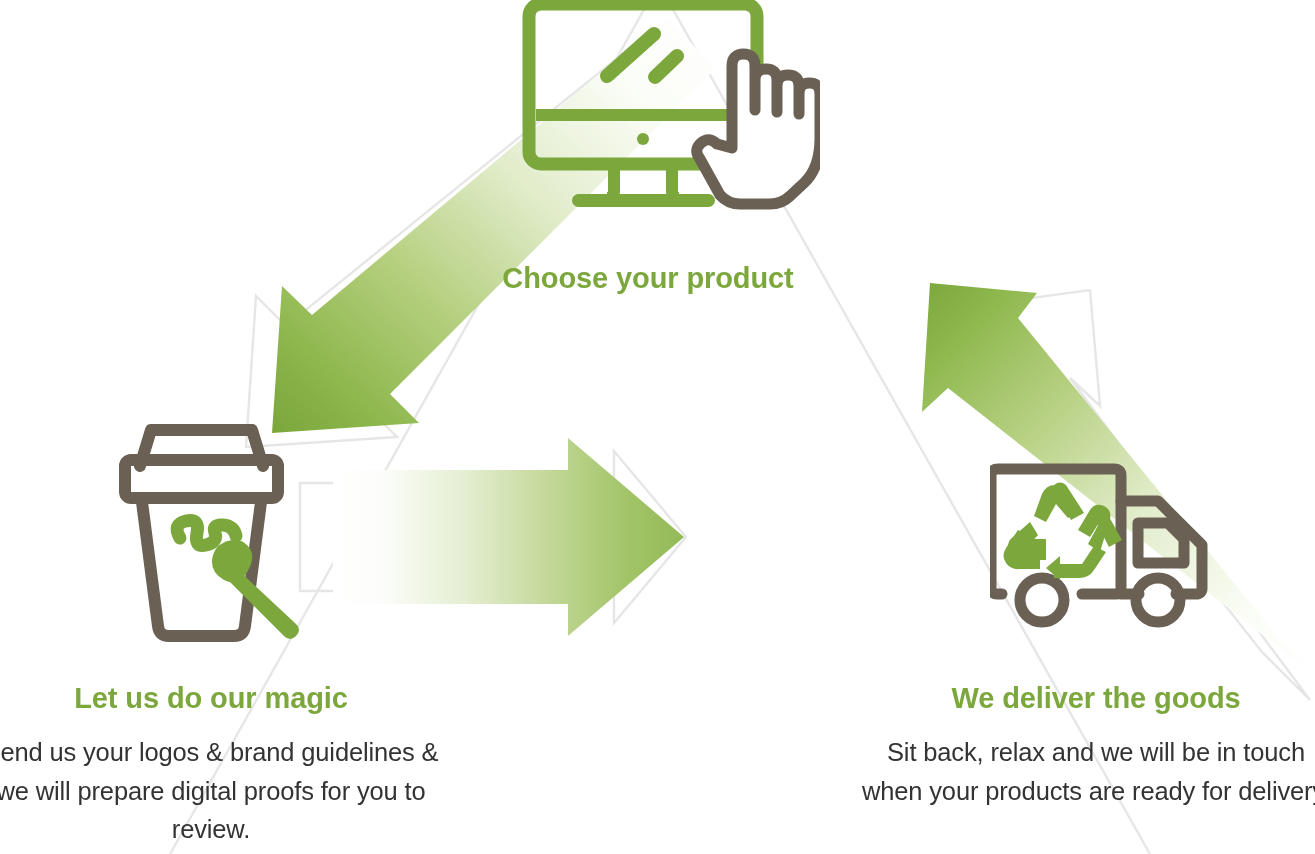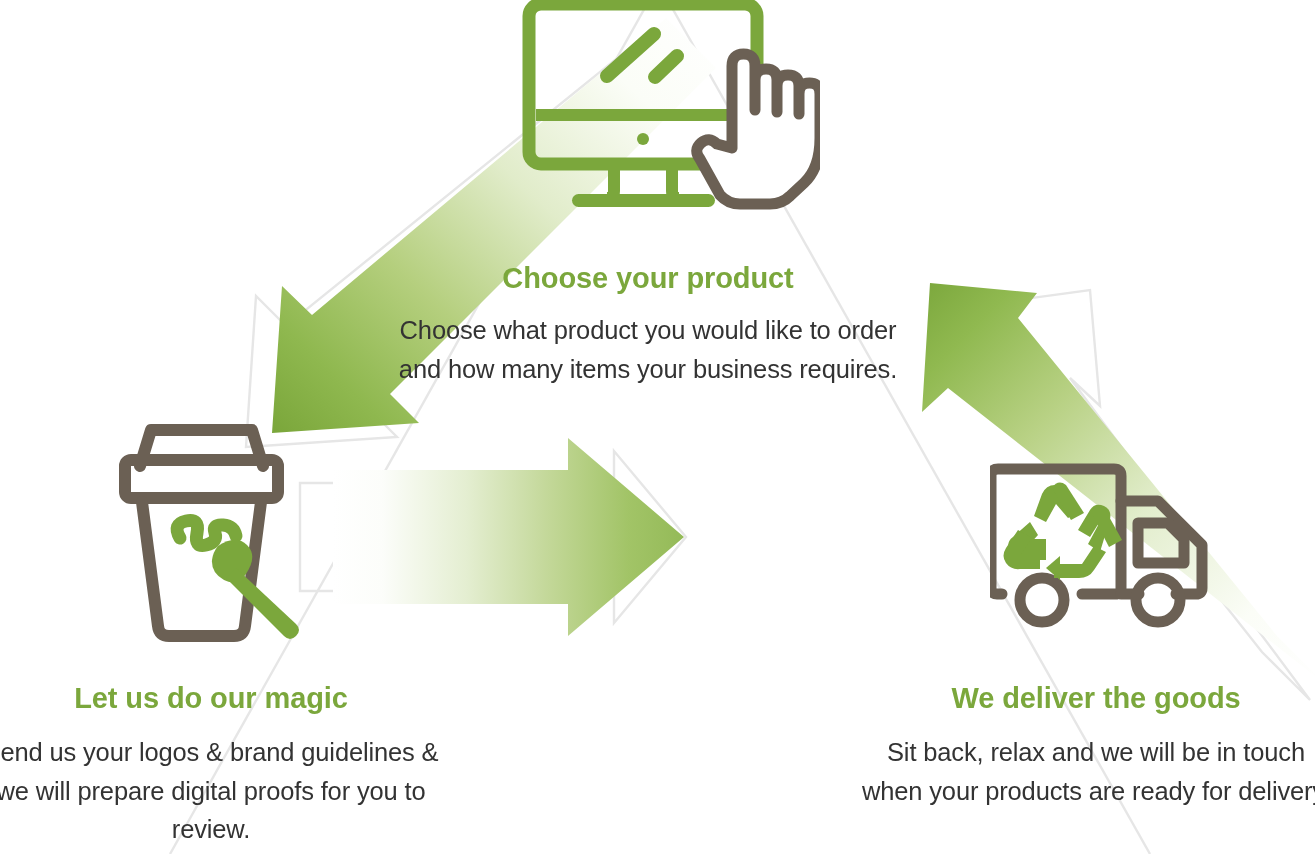--- a/index.html
+++ b/index.html
@@ -277,21 +277,20 @@
 
       <path d="M 116 92 L 104 110 q -5 8 -15 8 L 64 118 L 64 104 L 92 104 L 104 86 Z"></path>
       <path d="M 70 96 l -14 12 l 14 12 Z"></path>
 
       <path d="M 28 70 L 16 88 q -5 8 0 15 q 5 7 14 6 L 50 109 L 50 96 L 30 96 L 42 78 Z"></path>
     </g>
   </svg>
 
   <div class="txtblock" id="block-top">
     <div class="heading">Choose your product</div>
-    <div class="body-copy">Choose what product you would like to order and how many items your business requires.</div>
   </div>
 
   <div class="txtblock" id="block-left">
     <div class="heading">Let us do our magic</div>
     <div class="body-copy">Send us your logos &amp; brand guidelines &amp; we will prepare digital proofs for you to review.</div>
   </div>
 
   <div class="txtblock" id="block-right">
     <div class="heading">We deliver the goods</div>
     <div class="body-copy">Sit back, relax and we will be in touch when your products are ready for delivery.</div>

